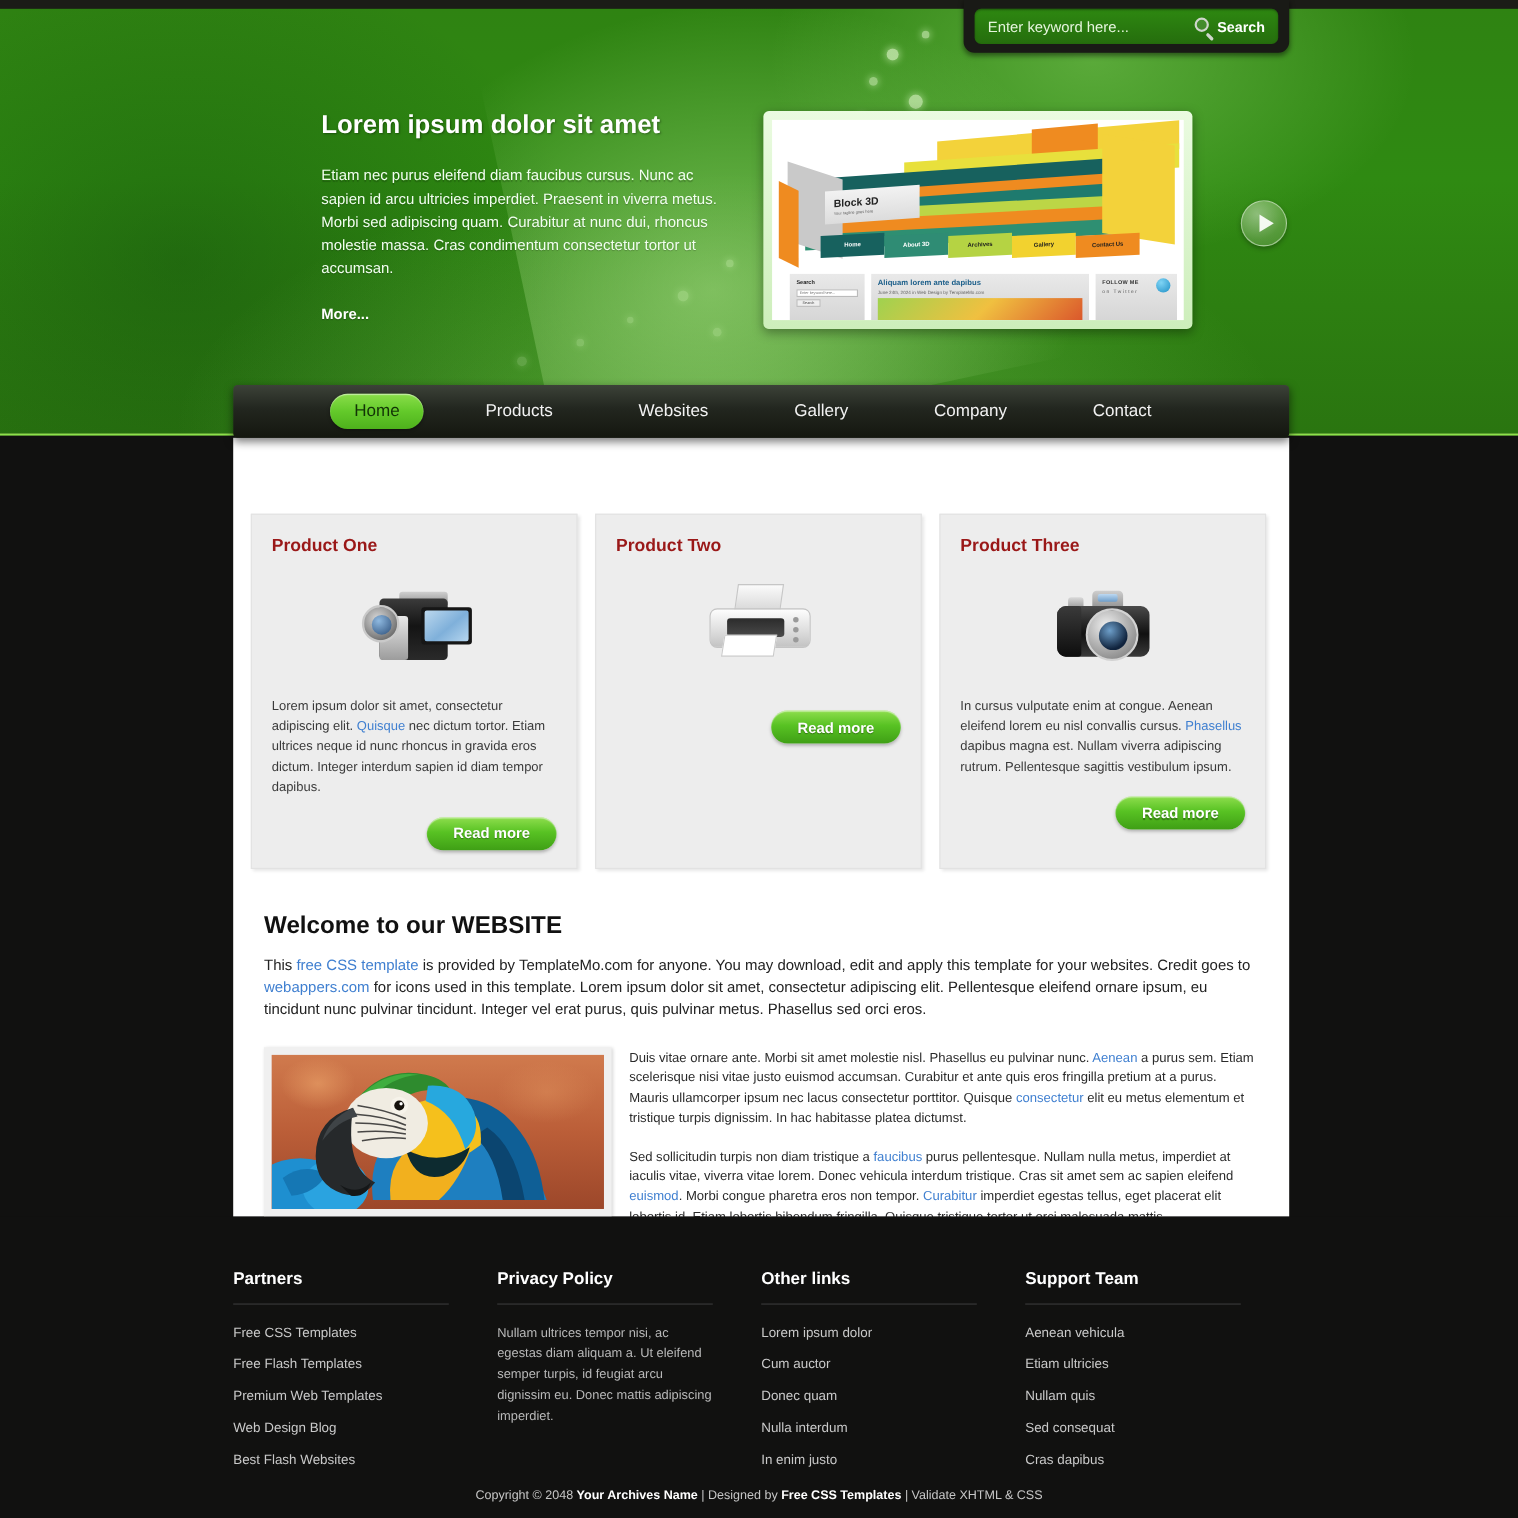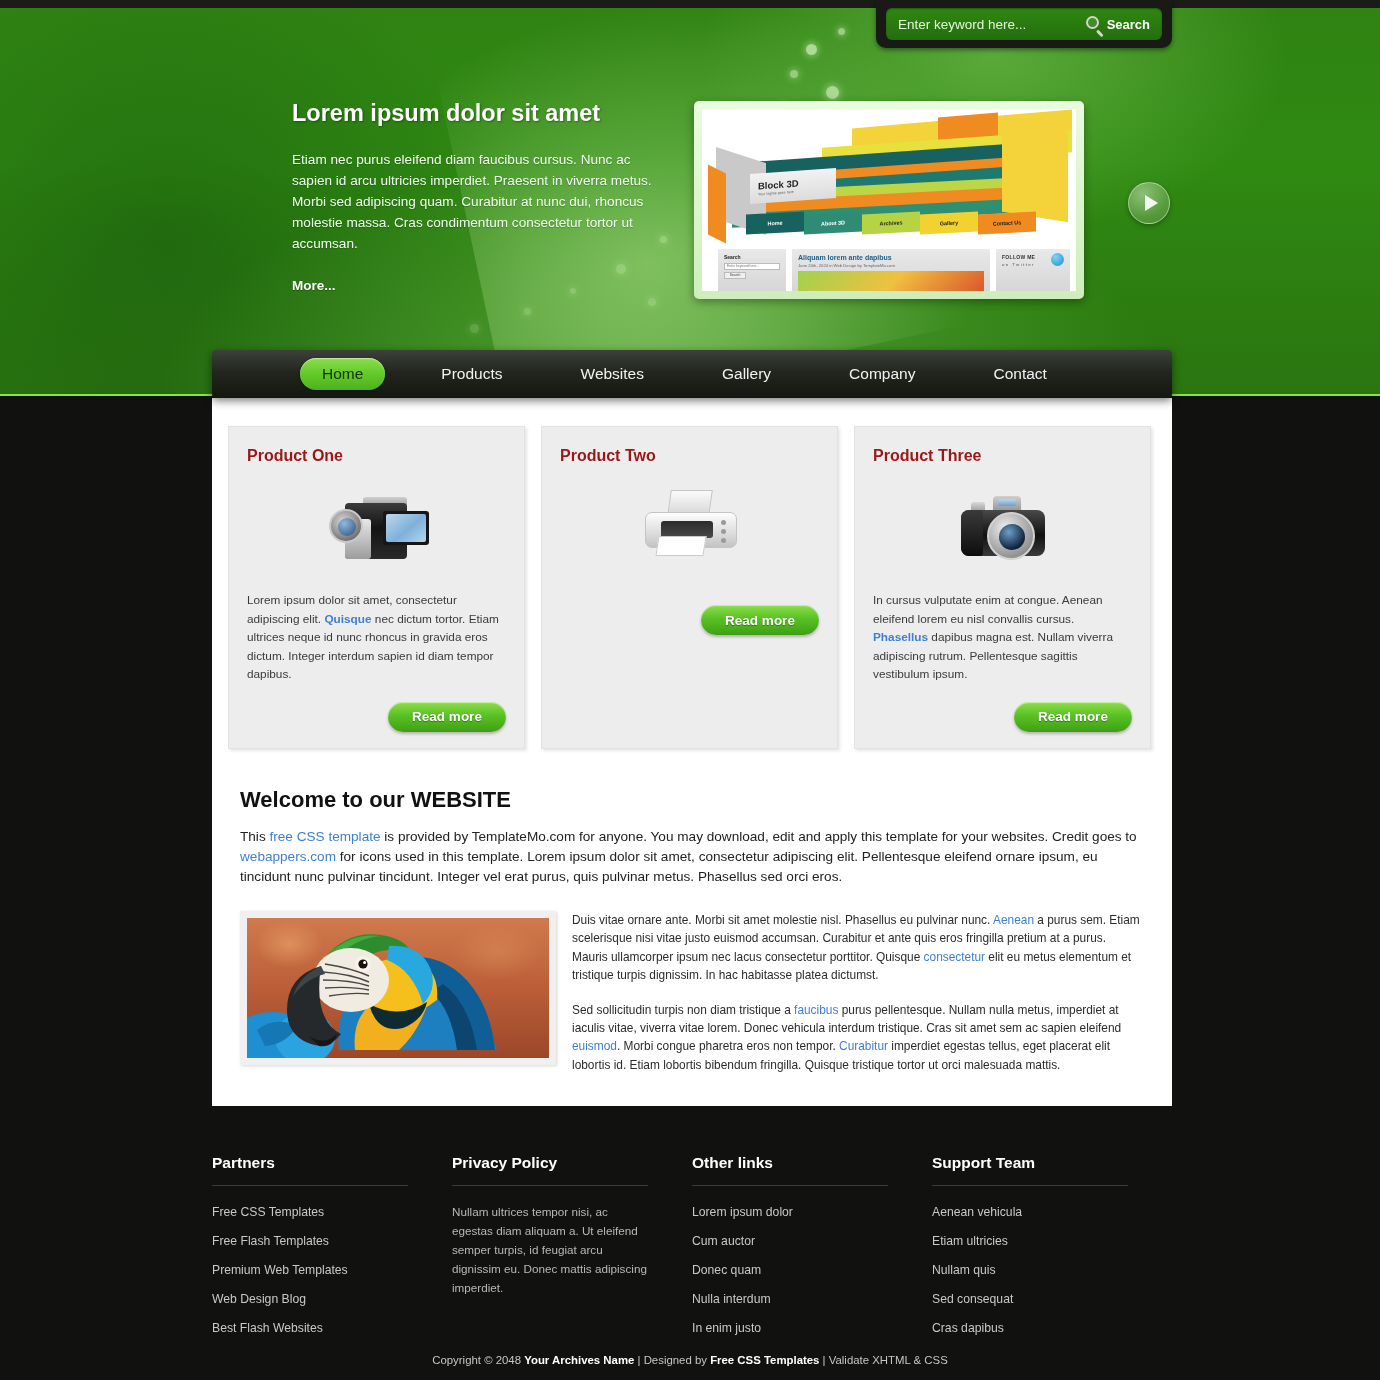--- a/index.html
+++ b/index.html
@@ -159,25 +159,26 @@
   .content{
     position:absolute; left:212px; top:398px; width:960px; height:708px;
     background:#ffffff;
   }
 
   .products{ display:flex; gap:16px; padding:28px 16px 0 16px; }
   .pbox{
     width:297px; background:#ededed; border:1px solid #e2e2e2;
     padding:20px 18px 16px 18px;
     box-shadow:2px 2px 3px rgba(0,0,0,.10);
+    margin-top:41px;
   }
   .pbox h3{ font-size:16px; color:#9a1818; font-weight:bold; }
   .picon{ height:116px; display:flex; align-items:center; justify-content:center; margin-top:6px; }
   .pbox p{ font-size:11.8px; line-height:18.6px; color:#3a3a3a; margin-top:4px; }
-  .pbox p a{ color:#3f7fd0; text-decoration:none;font-weight:bold; }
+  .pbox p a{ color:#3f7fd0; text-decoration:none; }
   .readmore{
     display:block; margin:18px 0 0 auto; width:118px; height:30px; border:0; cursor:pointer;
     background:linear-gradient(180deg,#8ede4d 0%,#58c223 45%,#3f9f15 100%);
     border-radius:15px; color:#fff; font-size:13.5px; font-weight:bold;
     font-family:"Liberation Sans", sans-serif;
     text-shadow:0 1px 1px rgba(0,0,0,.35);
     box-shadow:inset 0 1px 1px rgba(255,255,255,.55), 0 2px 3px rgba(0,0,0,.25);
   }
 
   

